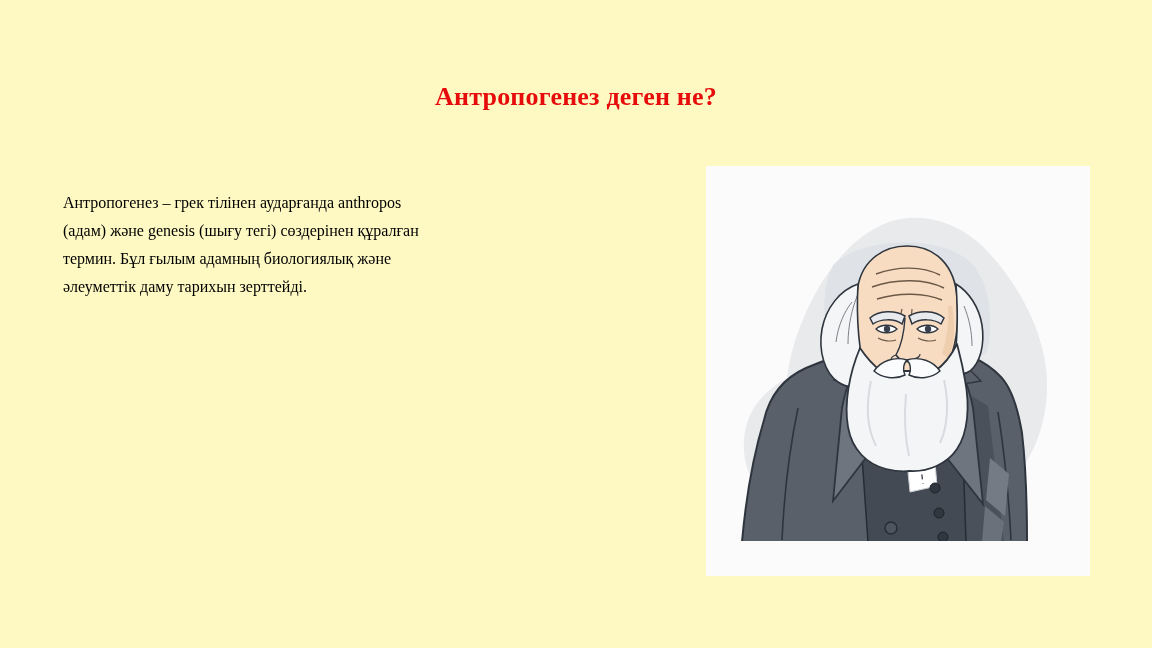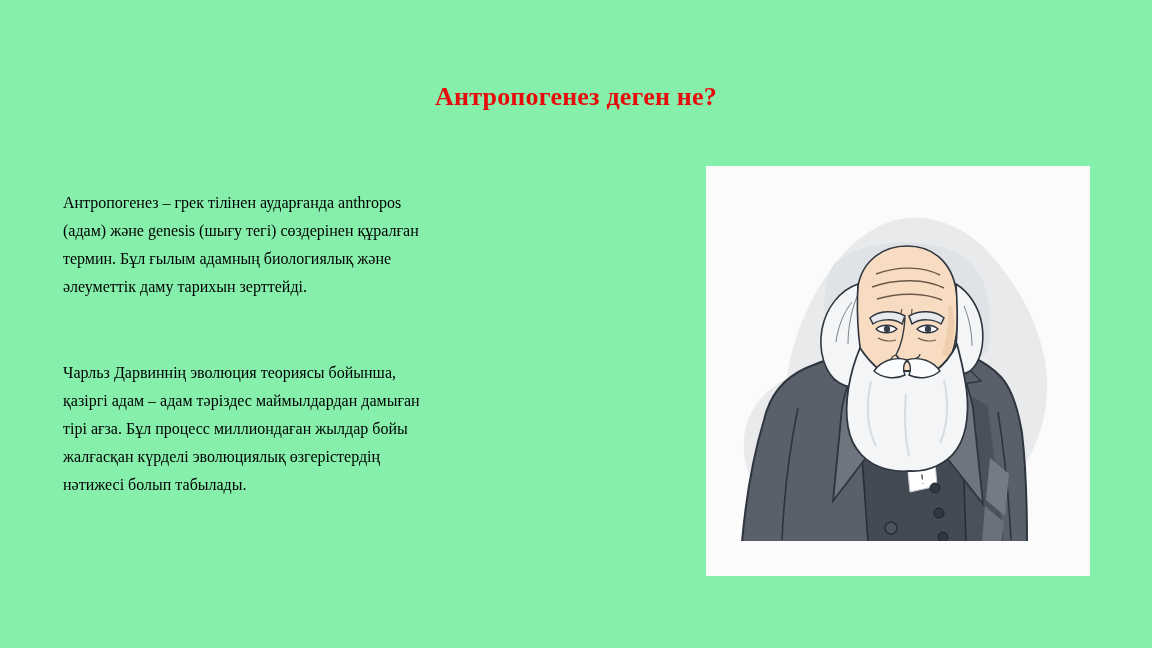--- a/index.html
+++ b/index.html
@@ -4,21 +4,21 @@
 <style>
   html, body { margin: 0; padding: 0; }
   body {
     width: 1152px; height: 648px;
     background: #ffffff;
     font-family: "Liberation Serif", "DejaVu Serif", serif;
   }
   .slide {
     position: relative;
     width: 1152px; height: 648px;
-    background: #86efac;
+    background: #fef9c3;
     overflow: hidden;
   }
   .title {
     position: absolute;
     top: 82px; left: 0;
     width: 100%;
     margin: 0;
     text-align: center;
     font-size: 26px;
     font-weight: bold;
@@ -54,25 +54,20 @@
 
 <div class="slide">
 
   <h1 class="title">Антропогенез деген не?</h1>
 
   <div class="textcol">
     <p class="para">Антропогенез – грек тілінен аударғанда anthropos
 (адам) және genesis (шығу тегі) сөздерінен құралған
 термин. Бұл ғылым адамның биологиялық және
 әлеуметтік даму тарихын зерттейді.</p>
-    <p class="para">Чарльз Дарвиннің эволюция теориясы бойынша,
-қазіргі адам – адам тәріздес маймылдардан дамыған
-тірі ағза. Бұл процесс миллиондаған жылдар бойы
-жалғасқан күрделі эволюциялық өзгерістердің
-нәтижесі болып табылады.</p>
   </div>
 
   <figure class="art">
     <svg viewBox="0 0 384 410" xmlns="http://www.w3.org/2000/svg">
       <defs>
         <clipPath id="figcut">
             <rect x="0" y="0" width="384" height="375"></rect>
           </clipPath>
       </defs>
 

